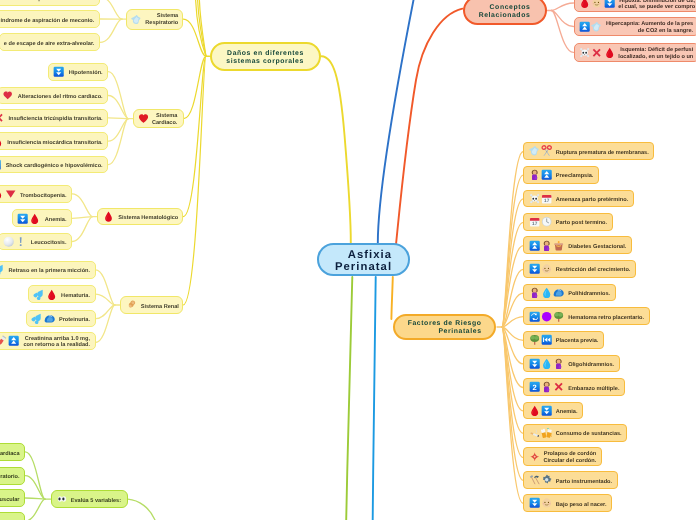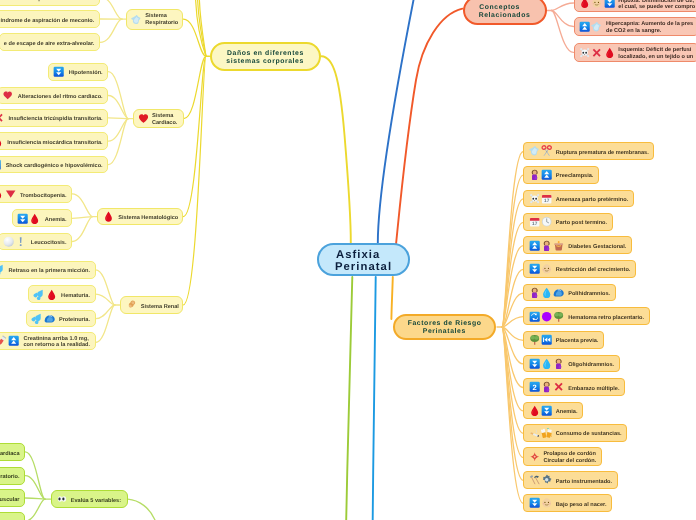--- a/index.html
+++ b/index.html
@@ -11,21 +11,21 @@
   #icon-sprite{position:absolute;width:0;height:0;overflow:hidden;}
   .node{position:absolute;box-sizing:border-box;display:flex;align-items:center;width:max-content;
         border-style:solid;border-width:1px;white-space:nowrap;font-size:5.6px;
         line-height:7px;font-weight:bold;letter-spacing:0px;}
   .icons{display:inline-flex;align-items:center;flex:0 0 auto;}
   .icons svg{display:block;}
   .ic{display:inline-flex;}
   .tx{flex:0 0 auto;position:relative;top:2.2px;}
   .ml .tx{top:1.4px;}
   .ctr{text-align:center;}
-  .ml .tx{white-space:pre-line;}
+  .ml .tx{white-space:pre-line;text-align:right;}
 
   .y-leaf{background:#fcf5bd;border-color:#f3eb76;border-radius:5px;color:#44412f;}
   .y-mid {background:#fdf6c0;border-color:#f1e768;border-radius:6px;color:#44412f;}
   .y-main{background:#fcf7c4;border-color:#ecd92e;border-width:2px;border-radius:15px;color:#15473a;}
   .o-leaf{background:#fcdd97;border-color:#f8bc3d;border-radius:4px;color:#423723;}
   .o-main{background:#fcd88b;border-color:#f3aa28;border-width:2px;border-radius:15px;color:#15473a;}
   .p-leaf{background:#f9c7b5;border-color:#ef8a6a;border-radius:5px;color:#3f2c24;}
   .p-main{background:#f8c2ae;border-color:#f1592a;border-width:2px;border-radius:15px;color:#15473a;}
   .g-leaf{background:#d9f489;border-color:#aedd36;border-radius:5px;color:#37401f;}
   .g-mid {background:#d9f489;border-color:#aedd36;border-radius:6px;color:#37401f;}

